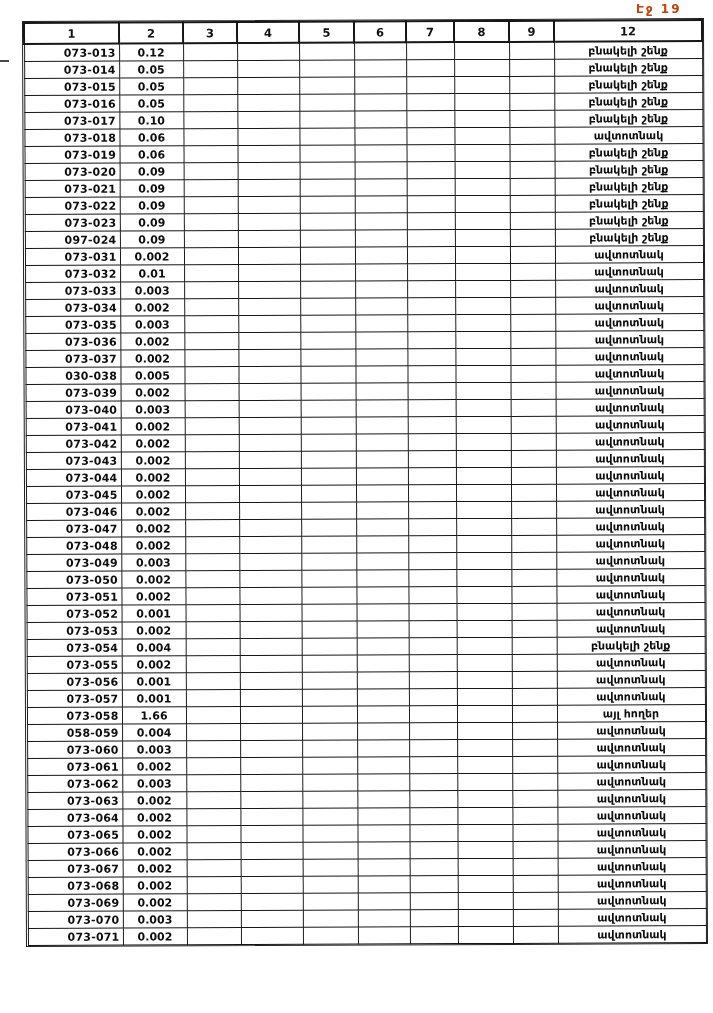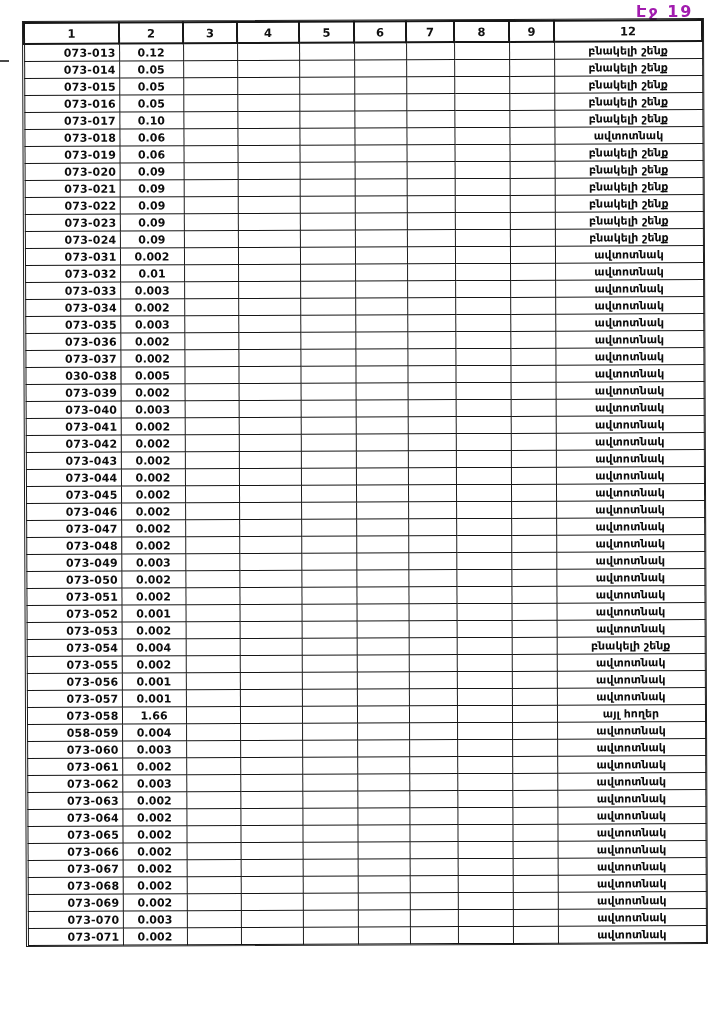--- a/index.html
+++ b/index.html
@@ -15,24 +15,24 @@
     position: relative;
     width: 713px;
     height: 1013px;
     background: #ffffff;
     color: #111111;
   }
   .page-label {
     position: absolute;
     top: 2px;
     left: 636px;
-    font-size: 16px;
+    font-size: 12px;
     font-weight: bold;
     letter-spacing: 2px;
-    color: #a21caf;
+    color: #c2410c;
     white-space: nowrap;
   }
   .margin-tick {
     position: absolute;
     left: 0;
     top: 60px;
     width: 9px;
     height: 2px;
     background: #4a4a4a;
   }
@@ -237,21 +237,21 @@
           <td class="c3"></td>
           <td class="c4"></td>
           <td class="c5"></td>
           <td class="c6"></td>
           <td class="c7"></td>
           <td class="c8"></td>
           <td class="c9"></td>
           <td class="c10">բնակելի շենք</td>
         </tr>
         <tr>
-          <td class="c1">073-024</td>
+          <td class="c1">097-024</td>
           <td class="c2">0.09</td>
           <td class="c3"></td>
           <td class="c4"></td>
           <td class="c5"></td>
           <td class="c6"></td>
           <td class="c7"></td>
           <td class="c8"></td>
           <td class="c9"></td>
           <td class="c10">բնակելի շենք</td>
         </tr>

